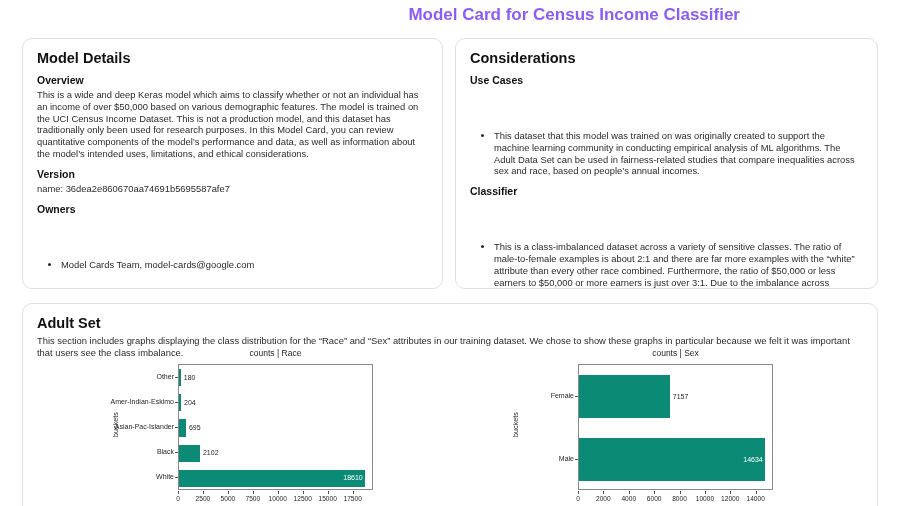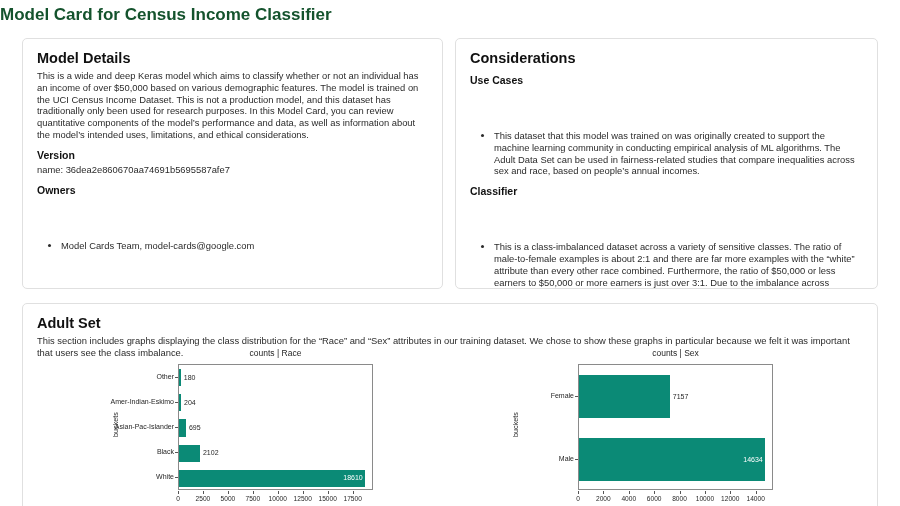--- a/index.html
+++ b/index.html
@@ -5,27 +5,27 @@
   * { box-sizing: border-box; margin: 0; padding: 0; }
   html, body {
     width: 900px; height: 506px;
     background: #ffffff;
     overflow: hidden;
     font-family: "Liberation Sans", sans-serif;
     color: #202124;
   }
   .page-title {
     position: absolute; left: 0; top: 5px; width: 740px;
-    text-align: left; font-size: 17px; font-weight: bold; color: #14532d;
+    text-align: right; font-size: 17px; font-weight: bold; color: #8b5cf6;
   }
   .card {
     position: absolute;
     background: #fff;
     border: 1px solid #e0e0e0;
-    border-radius: 5px;
+    border-radius: 10px;
     padding: 9px 14px 10px 14px;
     overflow: hidden;
   }
   #card-model-details { left: 22px; top: 38px; width: 421px; height: 251px; }
   #card-considerations { left: 455px; top: 38px; width: 423px; height: 251px; }
   #card-train-set { left: 22px; top: 303px; width: 856px; height: 230px; }
   .card h2 { font-size: 14.5px; font-weight: bold; color: #111; margin: 2px 0 4px 0; }
   .card h3 { font-size: 10.5px; font-weight: bold; color: #111; margin: 8px 0 3px 0; }
   .card p, .card li { font-size: 9.4px; line-height: 11.8px; color: #2b2b2b; }
   .card ul { margin: 2px 0 0 0; padding-left: 24px; }
@@ -70,20 +70,21 @@
     text-align: center; font-size: 7.2px; color: #262626;
   }
 </style>
 </head>
 <body>
 
 <h1 class="page-title">Model Card for Census Income Classifier</h1>
 
 <section class="card" id="card-model-details">
   <h2>Model Details</h2>
+  <h3>Overview</h3>
   <p>This is a wide and deep Keras model which aims to classify whether or not an individual has an income of over $50,000 based on various demographic features. The model is trained on the UCI Census Income Dataset. This is not a production model, and this dataset has traditionally only been used for research purposes. In this Model Card, you can review quantitative components of the model’s performance and data, as well as information about the model’s intended uses, limitations, and ethical considerations.</p>
   <h3>Version</h3>
   <p>name: 36dea2e860670aa74691b5695587afe7</p>
   <h3>Owners</h3>
   <ul>
     <li>Model Cards Team, model-cards@google.com</li>
   </ul>
   <ul>
     <li>interactive-2020-07-07T20_17_47.911887</li>
   </ul>

